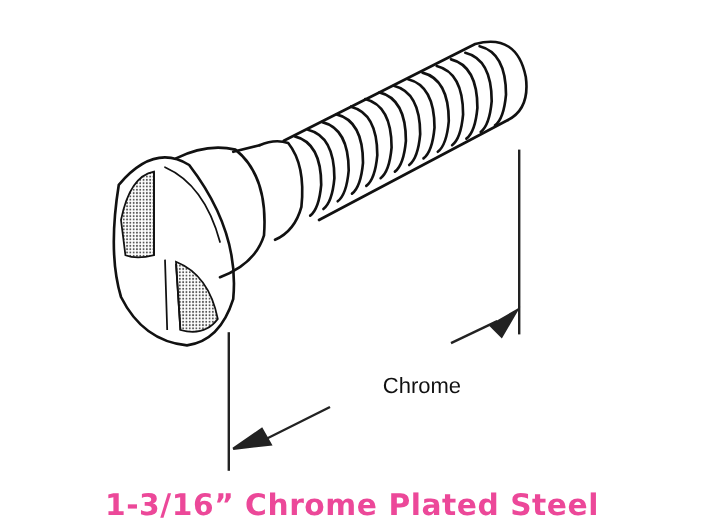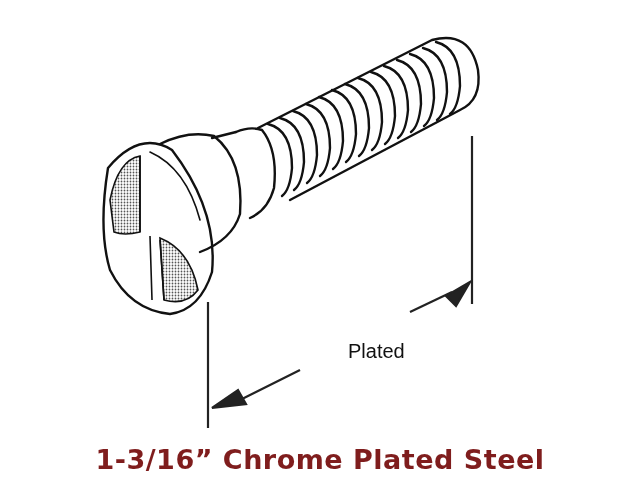--- a/index.html
+++ b/index.html
@@ -1,21 +1,21 @@
 <!DOCTYPE html>
 <html><head>
   <meta charset="utf-8">
   <style>
     html, body { margin: 0; padding: 0; background: #ffffff; }
     body { width: 640px; height: 480px; position: relative; overflow: hidden; }
     #diagram { position: absolute; left: 0; top: 0; width: 640px; height: 480px; }
     .caption {
       position: absolute; left: 0; width: 640px; top: 444px;
       text-align: center; font-family: "DejaVu Sans", sans-serif;
-      font-weight: bold; font-size: 27px; color: #7f1d1d; letter-spacing: 0.5px;
+      font-weight: bold; font-size: 27px; color: #ec4899; letter-spacing: 0.5px;
     }
     .dim-label {
       position: absolute; left: 348px; top: 340px;
       font-family: "Liberation Sans", sans-serif; font-size: 20px; color: #111;
     }
   </style>
 </head>
 <body>
 
 <svg id="diagram" viewBox="0 0 640 480" xmlns="http://www.w3.org/2000/svg">
@@ -72,14 +72,14 @@
   <g stroke="#222" stroke-width="2.2" fill="#222">
     <line x1="208" y1="302" x2="208" y2="428"></line>
     <line x1="472" y1="136" x2="472" y2="304"></line>
     <line x1="300" y1="370" x2="230" y2="405"></line>
     <path d="M212 408 L238 390 L246 404 Z"></path>
     <line x1="410" y1="312" x2="452" y2="292"></line>
     <path d="M470 282 L446 296 L456 306 Z"></path>
   </g>
 </svg>
 
-<div class="dim-label">Plated</div>
+<div class="dim-label">Chrome</div>
 <div class="caption">1-3/16” Chrome Plated Steel</div>
 
 </body></html>

